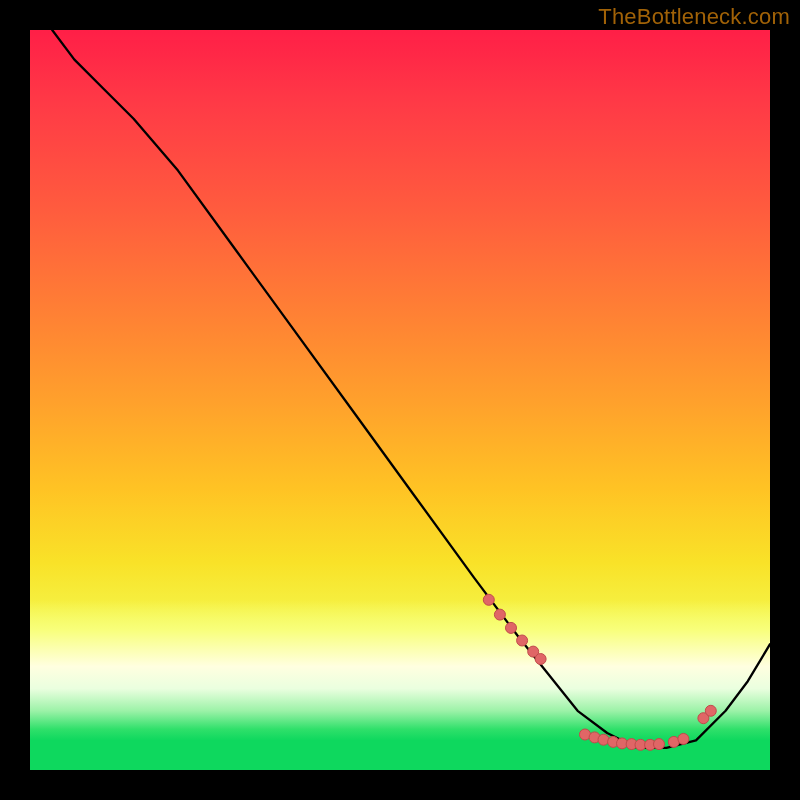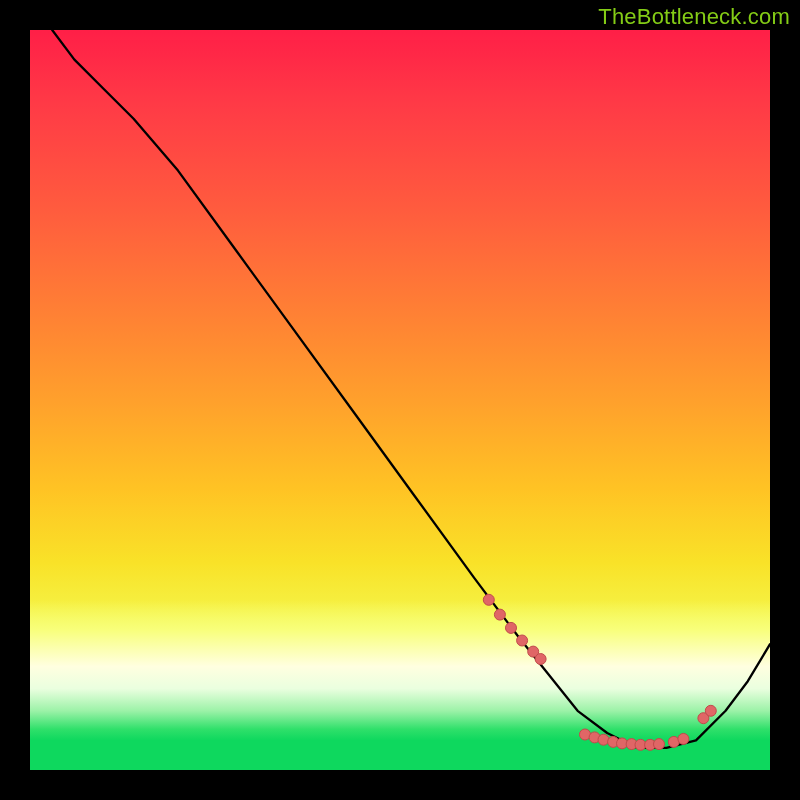--- a/index.html
+++ b/index.html
@@ -14,21 +14,21 @@
   .frame {
     position: relative;
     width: 800px;
     height: 800px;
     background: #000;
   }
   .watermark {
     position: absolute;
     top: 4px;
     right: 10px;
-    color: #84cc16;
+    color: #a16207;
     font-size: 22px;
     font-weight: 400;
     letter-spacing: 0.2px;
     z-index: 50;
   }
   .plot-area {
     position: absolute;
     left: 30px;
     top: 30px;
     width: 740px;

